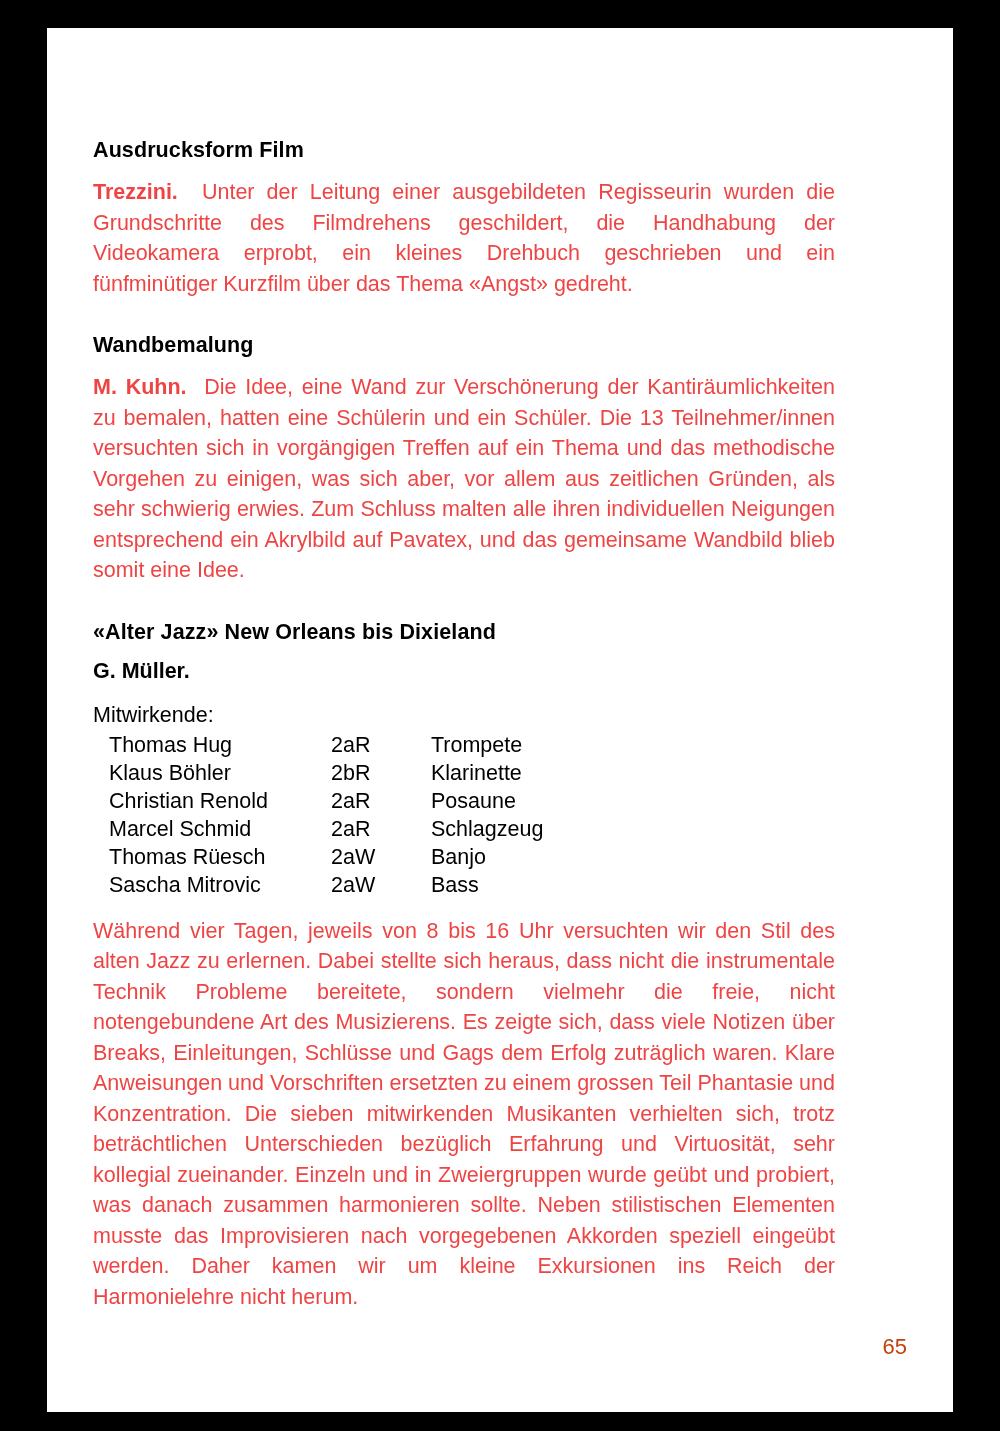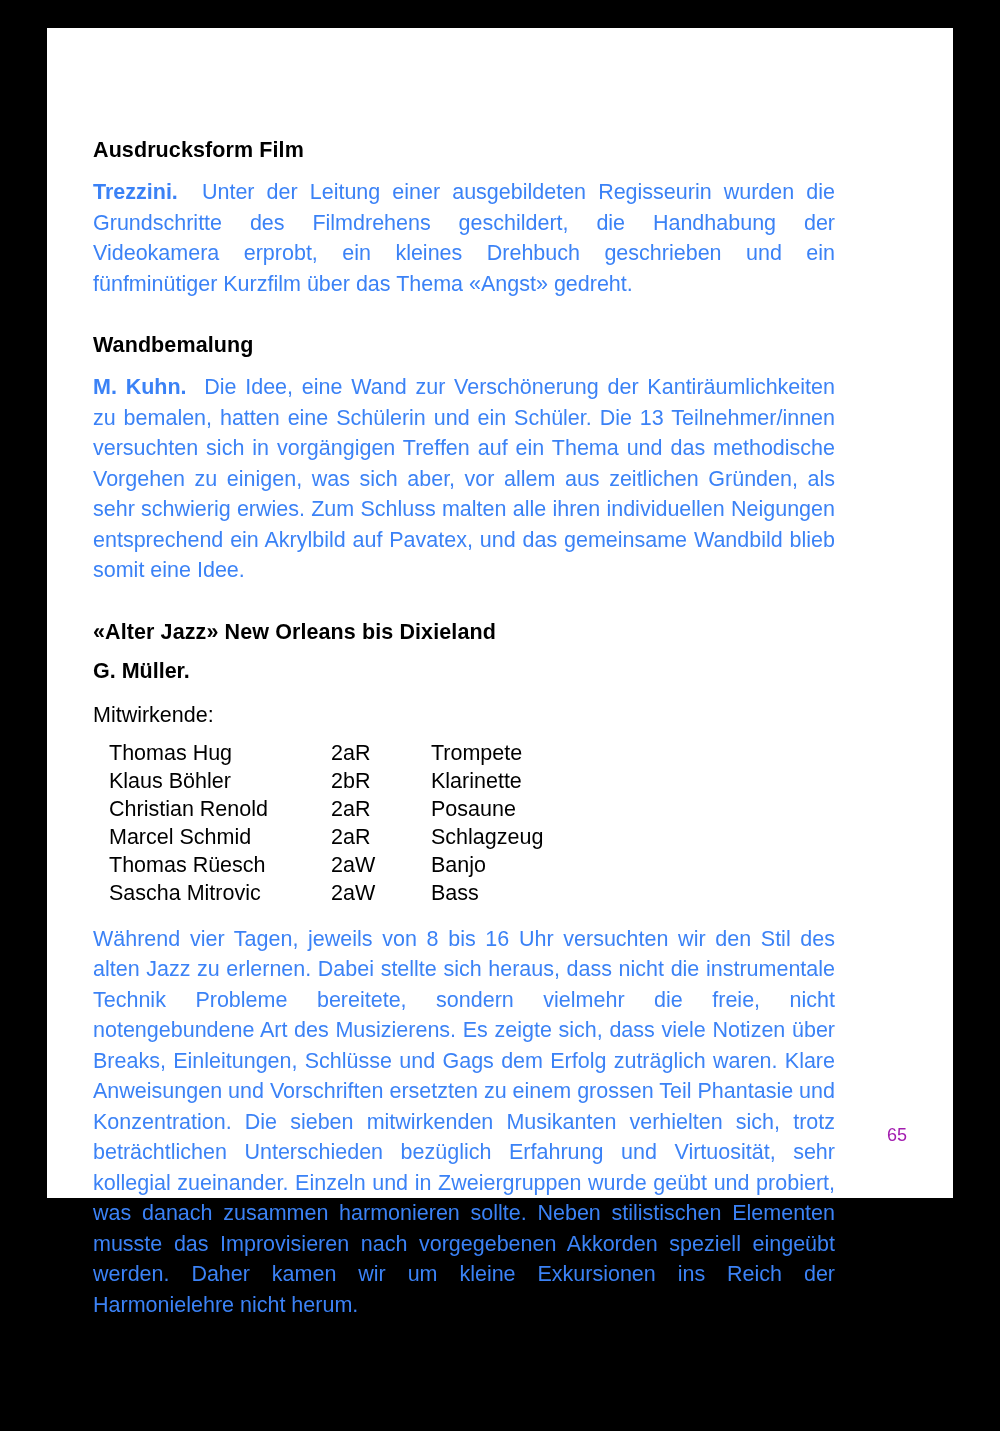--- a/index.html
+++ b/index.html
@@ -11,58 +11,58 @@
     height: 1431px;
     background: #000000;
     font-family: "Liberation Sans", sans-serif;
     overflow: hidden;
   }
   .page-sheet {
     position: absolute;
     left: 47px;
     top: 28px;
     width: 906px;
-    height: 1170px;
+    height: 1384px;
     background: #ffffff;
   }
   .content {
     position: absolute;
     left: 46px;
     top: 110px;
     width: 742px;
   }
   .section-heading {
     font-size: 21.5px;
     font-weight: bold;
     color: #000;
     letter-spacing: 0.1px;
     margin: 0 0 14px 0;
   }
   .para {
     font-size: 21.5px;
     line-height: 30.5px;
-    color: #3b82f6;
+    color: #ef4444;
     text-align: justify;
     margin: 0;
     hyphens: manual;
   }
   .para .lead {
     font-weight: bold;
   }
   .block-gap-1 { height: 34px; }
   .block-gap-2 { height: 34px; }
   .sub-lead {
     font-size: 21.5px;
     font-weight: bold;
     margin: 0 0 16px 0;
   }
   .table-caption {
     font-size: 21.5px;
     line-height: 30px;
-    margin: 0 0 10px 0;
+    margin: 0 0 2px 0;
   }
   table.cast {
     border-collapse: collapse;
     font-size: 21.5px;
     margin: 0 0 6px 16px;
   }
   table.cast td {
     padding: 0 0 1px 0;
     line-height: 27px;
     vertical-align: top;
@@ -74,22 +74,22 @@
   .body-flow {
     margin-top: 16px;
   }
   .body-flow p {
     margin: 0;
   }
   .page-number {
     position: absolute;
     right: 46px;
     bottom: 52px;
-    font-size: 18px;
-    color: #a21caf;
+    font-size: 22px;
+    color: #c2410c;
   }
 </style>
 </head>
 <body>
 
 <div class="page-sheet">
   <div class="content">
 
     <h2 class="section-heading">Ausdrucksform Film</h2>
     <p class="para"><span class="lead">Trezzini.</span>&nbsp; <span>Unter der Leitung einer ausgebildeten Regisseurin wurden die Grundschritte des Filmdrehens geschildert, die Handhabung der Videokamera erprobt, ein kleines Drehbuch geschrieben und ein fünfminütiger Kurzfilm über das Thema «Angst» gedreht.</span></p>

